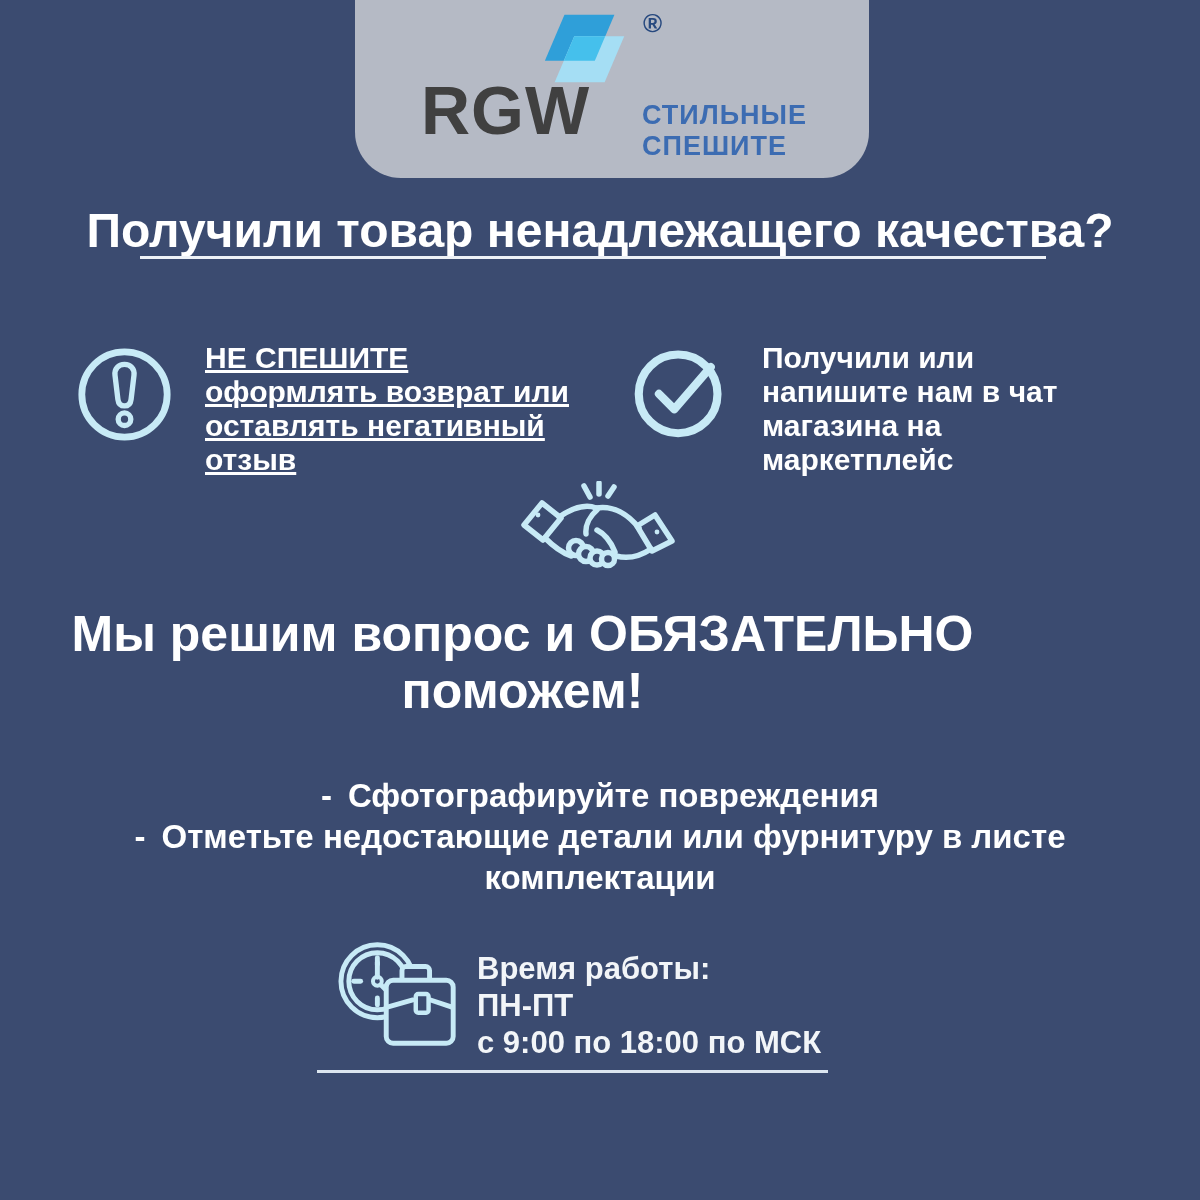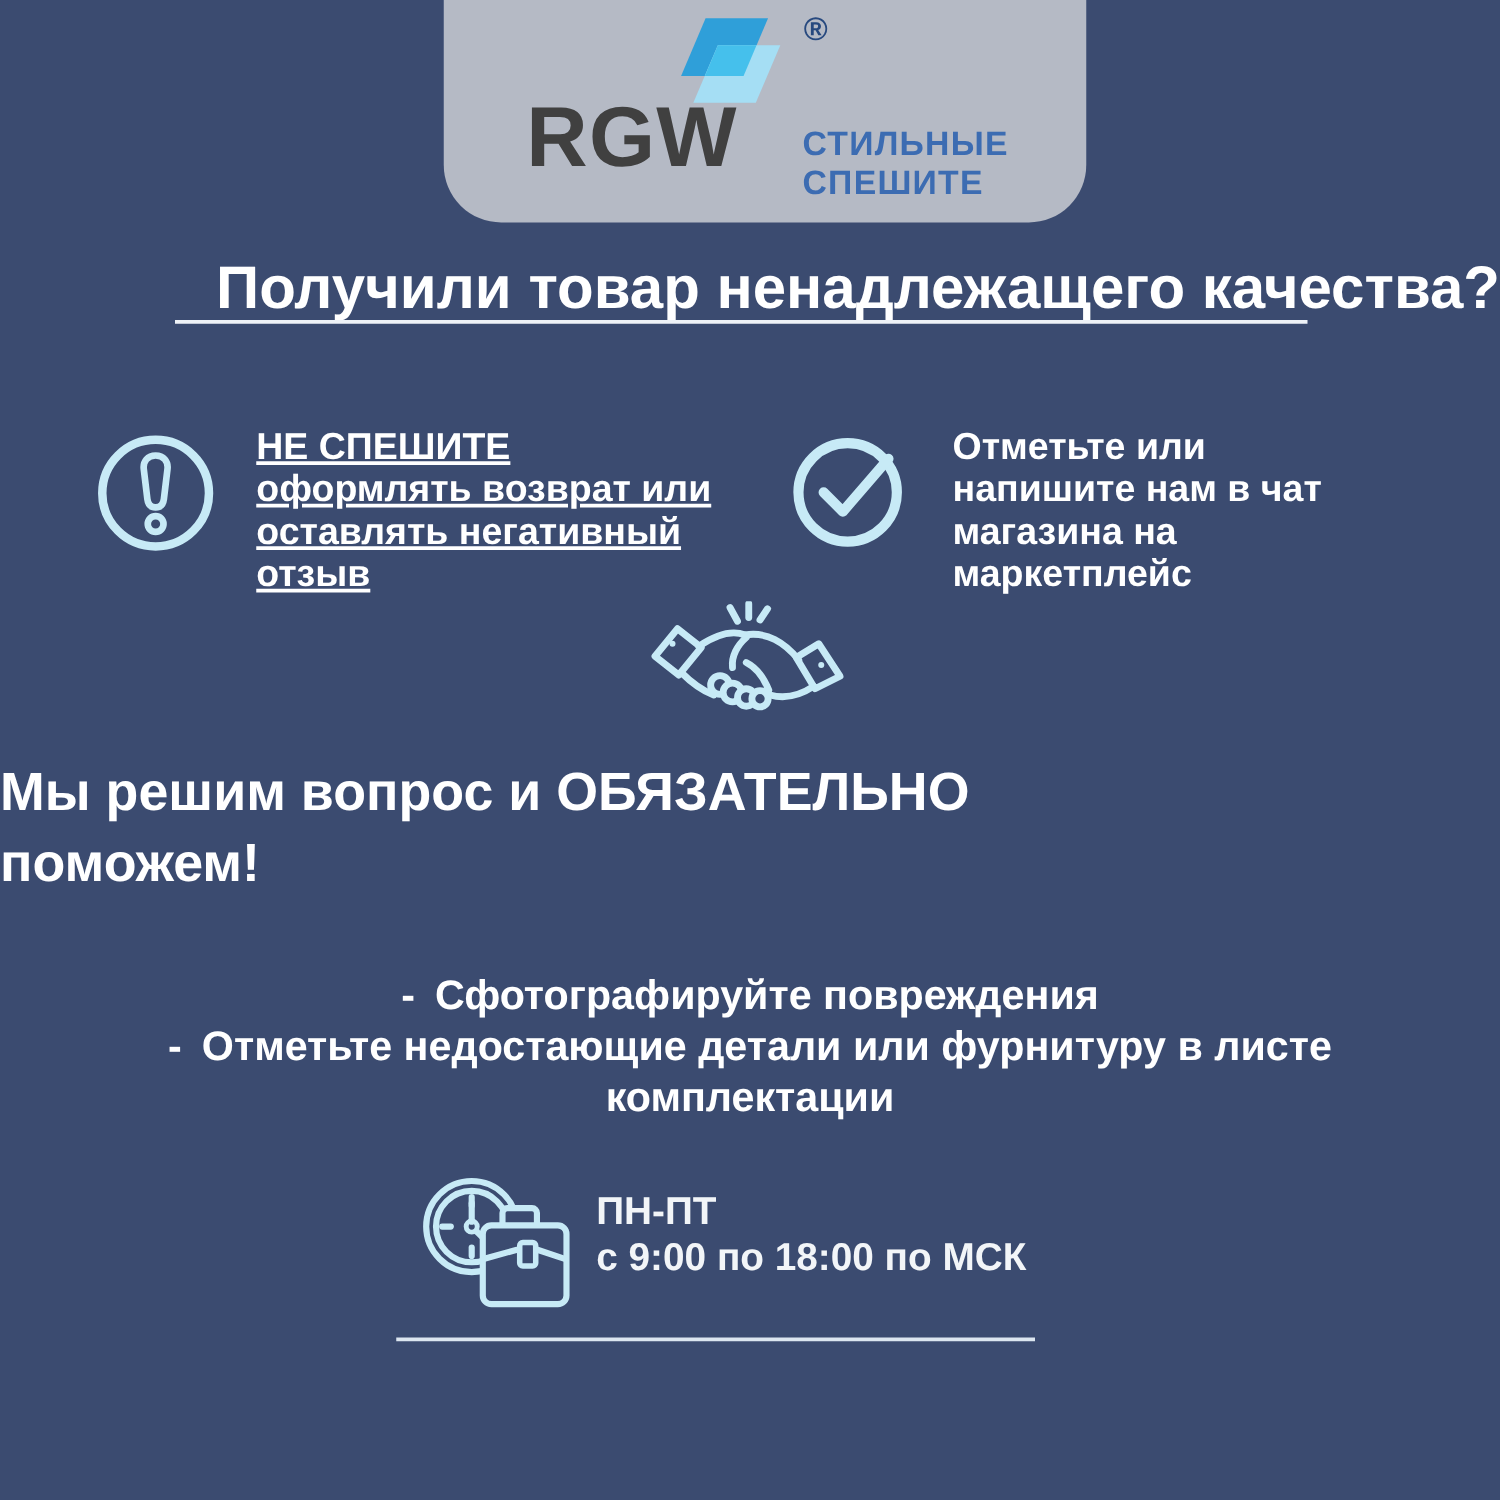--- a/index.html
+++ b/index.html
@@ -18,37 +18,37 @@
   .brand-word{
     position:absolute;left:66px;top:76px;font-size:68px;line-height:68px;
     color:#404040;letter-spacing:1px;
   }
   .tagline{
     position:absolute;left:287px;top:100px;font-size:27px;line-height:31px;
     color:#3c6cb2;letter-spacing:1px;
   }
   
   .h1{
-    position:absolute;left:0;top:206px;width:1200px;text-align:right;
+    position:absolute;left:0;top:206px;width:1200px;text-align:center;
     font-size:48px;line-height:50px;
   }
   .h1-underline{
     position:absolute;left:140px;top:256px;width:906px;height:3px;background:#eef2f7;
   }
   
   .feature-icon-1{position:absolute;left:76px;top:346px;width:97px;height:97px;}
   .feature-text-1{position:absolute;left:205px;top:341px;width:400px;font-size:30px;line-height:34px;text-decoration:underline;}
   .feature-icon-2{position:absolute;left:633px;top:343px;width:96px;height:96px;}
   .feature-text-2{position:absolute;left:762px;top:341px;width:360px;font-size:30px;line-height:34px;}
   
   .handshake{position:absolute;left:517px;top:481px;width:162px;height:112px;}
   
   .h2{
-    position:absolute;left:0;top:606px;width:1045px;text-align:left;
-    font-size:43px;line-height:57px;
+    position:absolute;left:0;top:606px;width:1045px;text-align:center;
+    font-size:50px;line-height:57px;
   }
   
   .checklist{
     position:absolute;left:70px;top:775px;width:1060px;
     font-size:33px;line-height:41px;text-align:center;
   }
   .check-item .dash{margin-right:16px;}
   
   .hours-icon{position:absolute;left:337px;top:931px;width:128px;height:134px;}
   .hours-text{position:absolute;left:477px;top:950px;font-size:31px;line-height:37px;color:#f2f5f8;}
@@ -89,21 +89,21 @@
     <div>оформлять возврат или</div>
     <div>оставлять негативный</div>
     <div>отзыв</div>
   </div>
 
   <svg class="feature-icon-2" viewBox="0 0 100 100" xmlns="http://www.w3.org/2000/svg" fill="none" stroke="#c7eaf6" stroke-linecap="round" stroke-linejoin="round">
     <circle cx="47" cy="53" r="41" stroke-width="8.5"></circle>
     <path d="M27,53 L43,69 L81,25" stroke-width="8.5"></path>
   </svg>
   <div class="feature-text-2">
-    <div>Отметьте или</div>
+    <div>Получили или</div>
     <div>напишите нам в чат</div>
     <div>магазина на</div>
     <div>маркетплейс</div>
   </div>
 
   <svg class="handshake" viewBox="0 0 160 112" xmlns="http://www.w3.org/2000/svg" fill="none" stroke="#c7eaf6" stroke-width="5.5" stroke-linecap="round" stroke-linejoin="round">
 
     <path d="M72,16 L66,5"></path>
       <path d="M81,13 L81,2"></path>
       <path d="M90,15 L96,6"></path>
@@ -156,19 +156,20 @@
     <circle cx="41" cy="44" r="4.5" stroke-width="4"></circle>
     <path d="M45,48 L54,57"></path>
 
     <rect x="66" y="29" width="28" height="16" rx="4" fill="#3b4b70"></rect>
     <rect x="50" y="43" width="68" height="64" rx="7" fill="#3b4b70"></rect>
     <path d="M52,70 L77,63"></path>
       <path d="M95,63 L116,70"></path>
     <rect x="80" y="57" width="13" height="19" rx="2.5" fill="#3b4b70" stroke-width="4.5"></rect>
   </svg>
   <div class="hours-text">
+    <div>Время работы:</div>
     <div>ПН-ПТ</div>
     <div>с 9:00 по 18:00 по МСК</div>
   </div>
 
   <div class="bottom-divider"></div>
 
 </div>
 
 </body></html>

